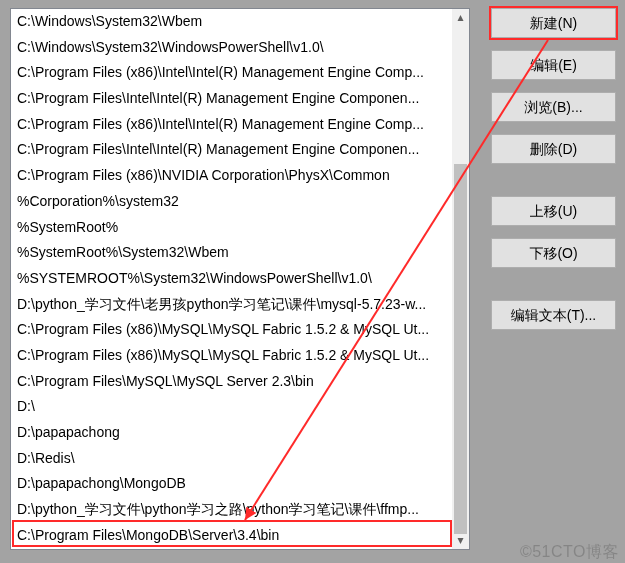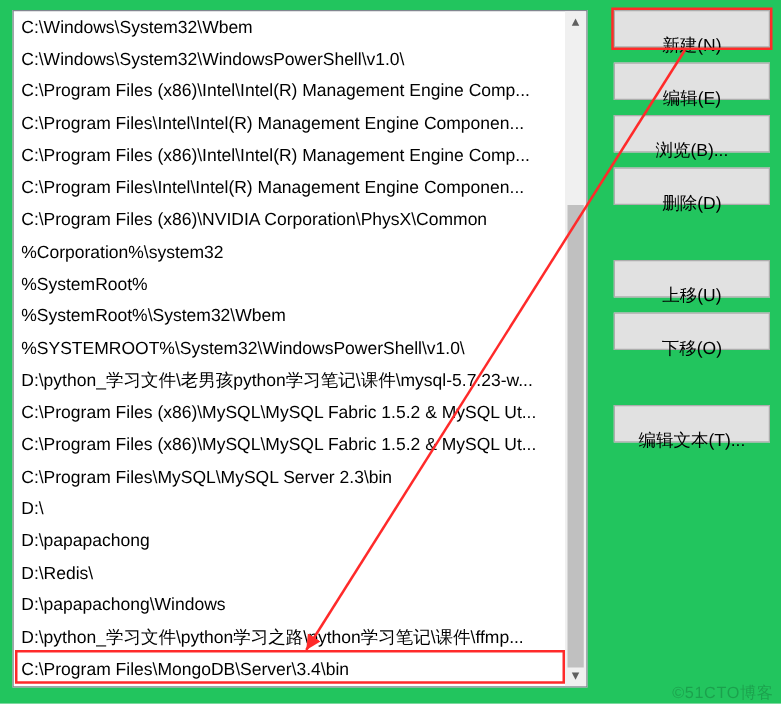--- a/index.html
+++ b/index.html
@@ -14,21 +14,21 @@
     color: #000;
     position: relative;
     overflow: hidden;
   }
   .dialog-area {
     position: absolute;
     top: 0;
     left: 0;
     width: 625px;
     height: 563px;
-    background: #22c55e;
+    background: #a3a3a3;
   }
   .list-panel {
     position: absolute;
     top: 8px;
     left: 10px;
     width: 460px;
     height: 542px;
     background: #ffffff;
     border: 1px solid #828790;
     overflow: hidden;
@@ -92,24 +92,24 @@
     width: 125px;
     height: 30px;
     background: #e1e1e1;
     border: 1px solid #adadad;
     font-family: inherit;
     font-size: 14px;
     text-align: center;
     line-height: 28px;
     margin-bottom: 12px;
     cursor: pointer;
-    padding: 13px;
+    padding: 0;
   }
   .btn.gap {
-    margin-top: 32px;
+    margin-top: 20px;
   }
   .btn-highlight {
     position: absolute;
     top: 6px;
     left: 489px;
     width: 129px;
     height: 34px;
     border: 2px solid #ff2a2a;
     pointer-events: none;
   }
@@ -128,21 +128,21 @@
     left: 0;
     width: 625px;
     height: 563px;
     pointer-events: none;
   }
   .watermark {
     position: absolute;
     bottom: 0px;
     right: 6px;
     color: rgba(0,0,0,0.18);
-    font-size: 13px;
+    font-size: 16px;
     letter-spacing: 0.5px;
     user-select: none;
   }
 </style>
 </head>
 <body>
 
 <div class="dialog-area">
 
   <div class="list-panel">
@@ -158,21 +158,21 @@
       <div class="list-item">%SystemRoot%</div>
       <div class="list-item">%SystemRoot%\System32\Wbem</div>
       <div class="list-item">%SYSTEMROOT%\System32\WindowsPowerShell\v1.0\</div>
       <div class="list-item">D:\python_学习文件\老男孩python学习笔记\课件\mysql-5.7.23-w...</div>
       <div class="list-item">C:\Program Files (x86)\MySQL\MySQL Fabric 1.5.2 &amp; MySQL Ut...</div>
       <div class="list-item">C:\Program Files (x86)\MySQL\MySQL Fabric 1.5.2 &amp; MySQL Ut...</div>
       <div class="list-item">C:\Program Files\MySQL\MySQL Server 2.3\bin</div>
       <div class="list-item">D:\</div>
       <div class="list-item">D:\papapachong</div>
       <div class="list-item">D:\Redis\</div>
-      <div class="list-item">D:\papapachong\Windows</div>
+      <div class="list-item">D:\papapachong\MongoDB</div>
       <div class="list-item">D:\python_学习文件\python学习之路\python学习笔记\课件\ffmp...</div>
       <div class="list-item">C:\Program Files\MongoDB\Server\3.4\bin</div>
     </div>
     <div class="scrollbar">
       <div class="scroll-arrow up">▴</div>
       <div class="scroll-thumb"></div>
       <div class="scroll-arrow down">▾</div>
     </div>
   </div>
 

